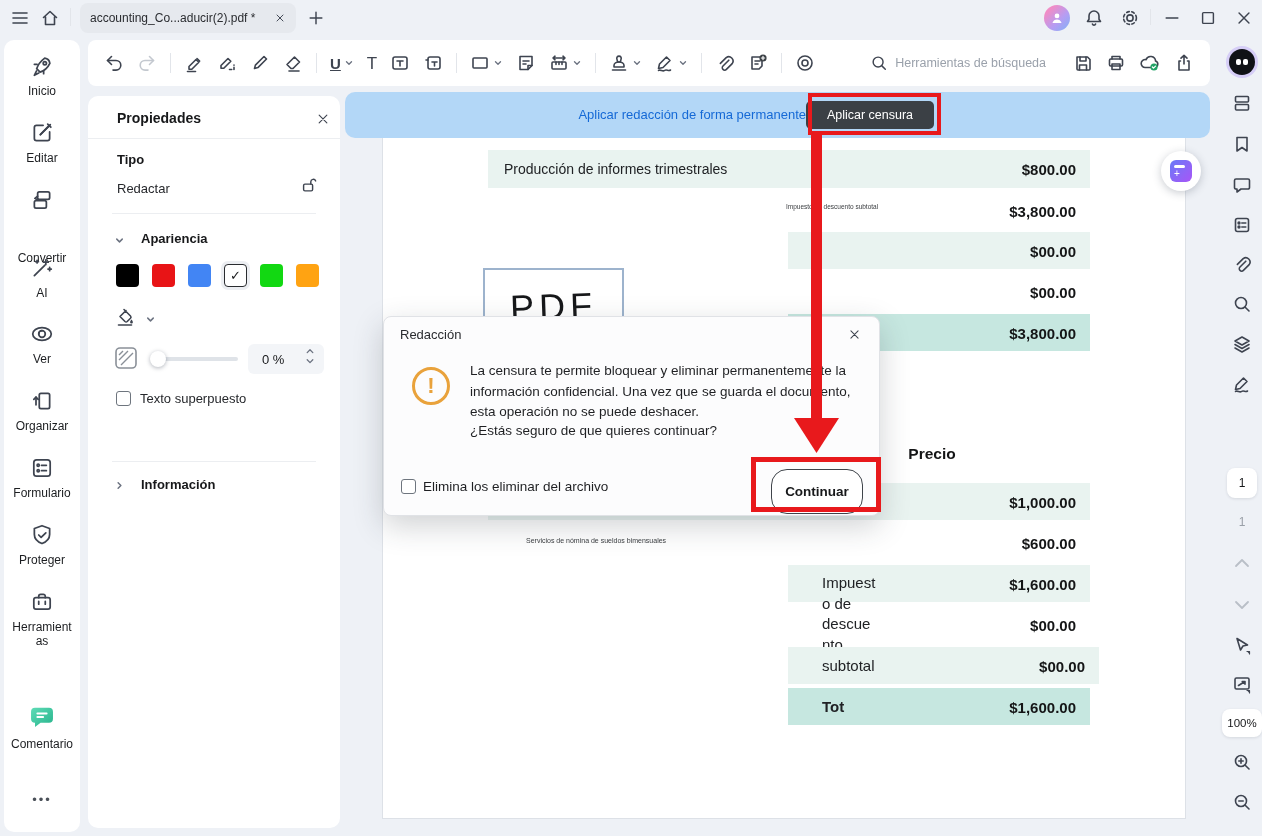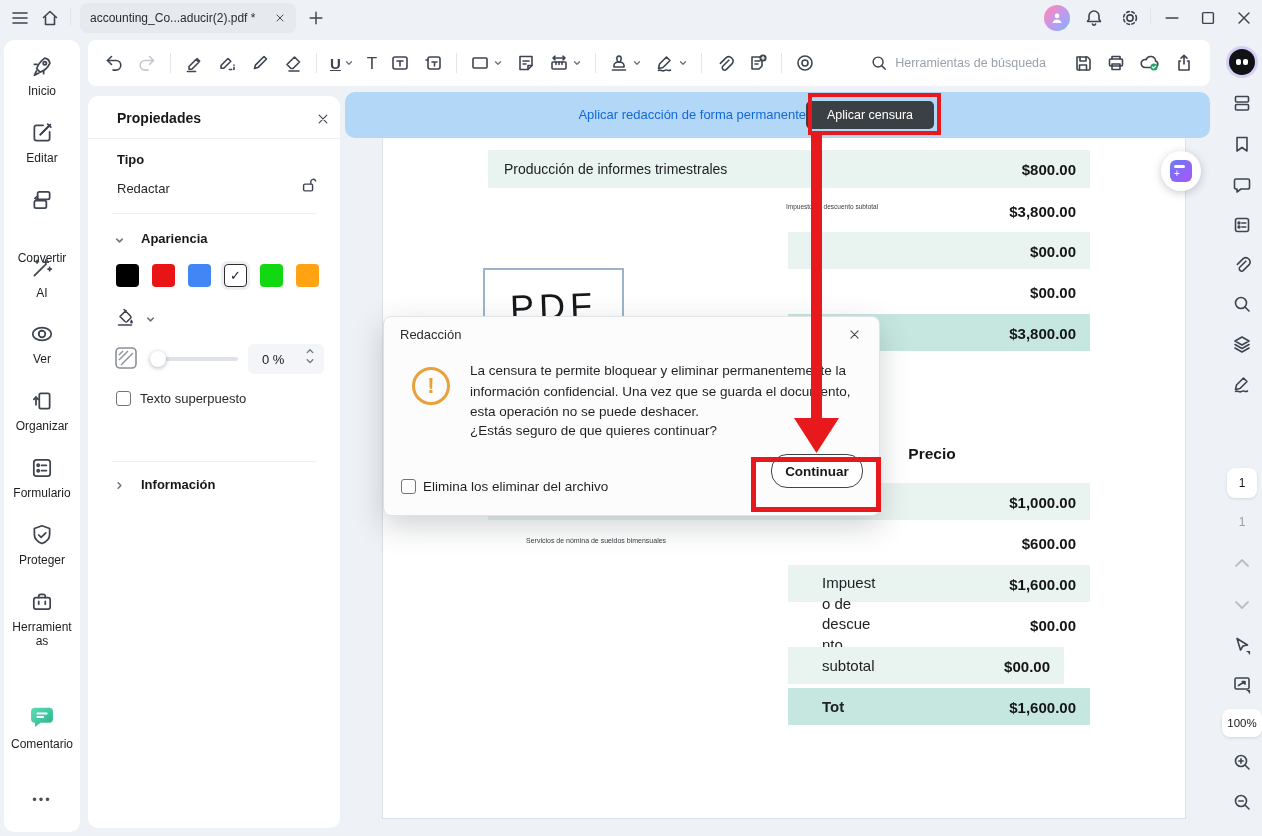--- a/index.html
+++ b/index.html
@@ -44,21 +44,21 @@
   .row-label { font-size:14px; color:#202225; padding-left:16px; }
   .row-label.block { position:absolute; left:18px; top:8px; font-size:15px; line-height:20.5px; white-space:pre-line; }
   .tiny { position:absolute; font-size:6.5px; color:#3a3d40; }
   .teal { background:#e9f3f0; }
   .tealdark { background:#c6e7e0; }
   
   .dialog { position:absolute; left:383px; top:316px; width:497px; height:200px; background:#fcfcfd; border:1px solid #e0e2e6; border-radius:8px; box-shadow:0 10px 30px rgba(40,50,60,.22); z-index:20; }
   .warn { position:absolute; left:28px; top:50px; width:38px; height:38px; border:3px solid #e9a23b; border-radius:50%; color:#e9a23b; font-size:22px; font-weight:bold; display:flex; align-items:center; justify-content:center; }
   .dlg-msg { position:absolute; left:86px; top:44px; width:396px; font-size:13.5px; line-height:20.5px; color:#1f2023; }
   .dlg-q { position:absolute; left:86px; top:106px; font-size:13.5px; color:#1f2023; }
-  .dlg-btn { position:absolute; left:387px; top:137px; width:92px; height:34px; background:#fff; border:1.5px solid #3f444a; border-radius:16px; font-size:13.5px; font-weight:bold; color:#17181a; display:flex; align-items:center; justify-content:center; }
+  .dlg-btn { position:absolute; left:387px; top:152px; width:92px; height:45px; background:#fff; border:1.5px solid #3f444a; border-radius:16px; font-size:13.5px; font-weight:bold; color:#17181a; display:flex; align-items:center; justify-content:center; }
   
   .red-rect { position:absolute; border:4px solid #e8191c; z-index:40; }
   
   .rsb-ico { position:absolute; left:1232px; }
   .rsb-box { position:absolute; background:#fff; border-radius:8px; box-shadow:0 1px 3px rgba(30,40,60,.12); display:flex; align-items:center; justify-content:center; font-size:12px; color:#17181a; }
   .aibtn { position:absolute; width:26px; height:26px; border-radius:50%; background:#101216; box-shadow:0 0 0 3px rgba(170,140,250,.35); display:flex; align-items:center; justify-content:center; gap:2px; }
   .aieye { width:5px; height:6px; border-radius:2px; background:#fff; display:inline-block; }
   .float-btn { position:absolute; left:1161px; top:151px; width:40px; height:40px; border-radius:50%; background:#fff; box-shadow:0 2px 8px rgba(40,50,70,.25); display:flex; align-items:center; justify-content:center; z-index:15; }
   .float-glyph { width:22px; height:22px; border-radius:6px; background:linear-gradient(135deg,#6a7bf7,#a855f7); position:relative; }
   .float-glyph::before { content:""; position:absolute; left:4px; top:5px; width:11px; height:2.5px; background:#fff; border-radius:2px; }
@@ -490,21 +490,21 @@
   <div class="doc-row teal" style="left:405px;top:427px;width:302px;height:37px;overflow:visible;">
     <span class="row-label block">Impuest
 o de</span>
     <span class="row-value">$1,600.00</span>
   </div>
   <div class="doc-row" style="left:405px;top:468px;width:302px;height:37px;overflow:visible;">
     <span class="row-label block">descue
 nto</span>
     <span class="row-value">$00.00</span>
   </div>
-  <div class="doc-row teal" style="left:405px;top:509px;width:276px;height:37px;">
+  <div class="doc-row teal" style="left:405px;top:509px;width:311px;height:37px;">
     <span class="row-label block" style="top:9px;">subtotal</span>
     <span class="row-value">$00.00</span>
   </div>
   <div class="doc-row tealdark" style="left:405px;top:550px;width:302px;height:37px;">
     <span class="row-label block" style="top:9px;font-weight:bold;">Tot</span>
     <span class="row-value">$1,600.00</span>
   </div>
 </div>
 
 <div class="banner">

